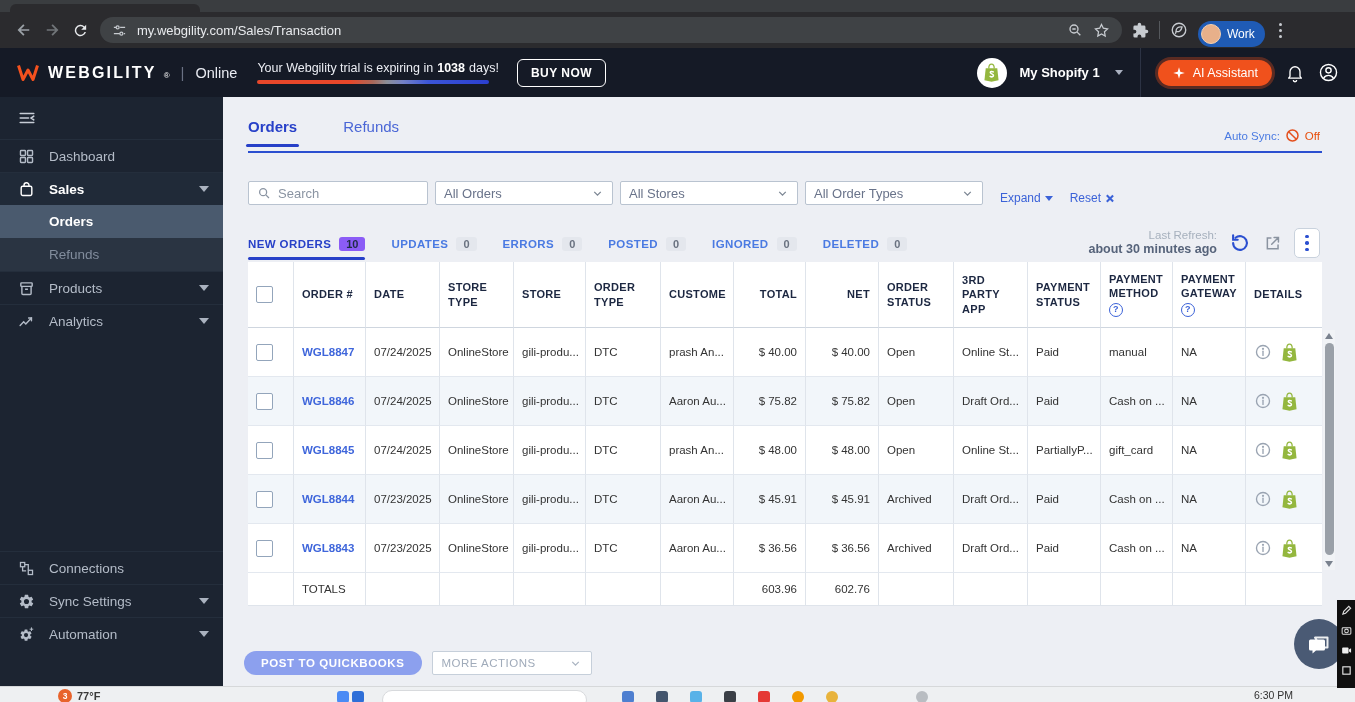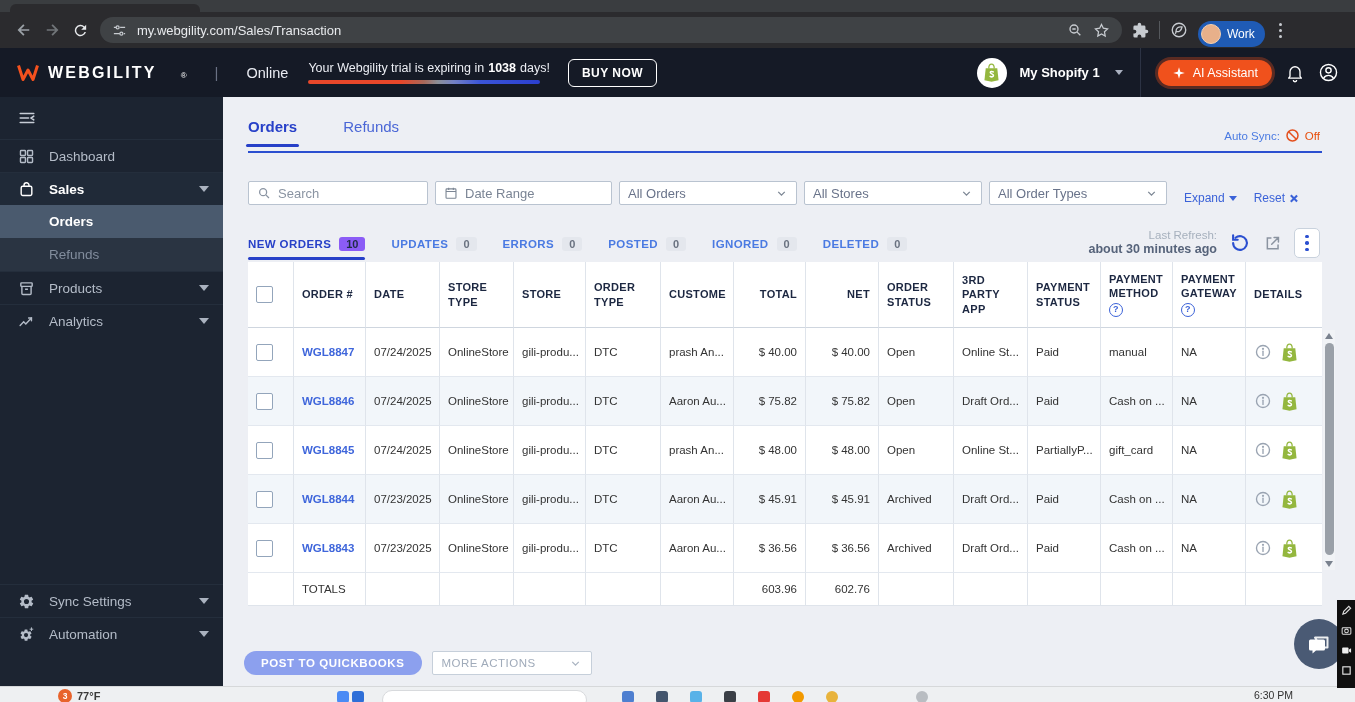--- a/index.html
+++ b/index.html
@@ -16,21 +16,21 @@
   .chrome-right { display:flex; align-items:center; gap:10px; margin-left:10px; }
   .chrome-div { width:1px; height:18px; background:#55585c; }
   .profile-pill { height:26px; background:#1f5bb5; border-radius:13px; display:flex; align-items:center; gap:6px; padding:0 10px 0 3px;margin-top:8px; }
   .avatar { width:20px; height:20px; border-radius:50%; background:#e8b08a; border:1px solid #f5d0b0; }
   .profile-label { color:#fff; font-size:12px; }
   .kebab { display:flex; flex-direction:column; gap:3px; align-items:center; padding:4px; }
   .kebab i { width:3px; height:3px; border-radius:50%; background:#c7cbd0; }
 
   
   .app-header { position:absolute; left:0; top:48px; width:1355px; height:49px; background:#151a26; display:flex; align-items:center; padding:0 16px; }
-  .brand { display:flex; align-items:baseline; gap:24px; }
+  .brand { display:flex; align-items:baseline; gap:7px; }
   .brand-name { color:#fff; font-size:16px; font-weight:bold; letter-spacing:2.2px; }
   .brand-reg { color:#fff; font-size:8px; vertical-align:super; }
   .brand-sep { color:#6a7184; font-size:15px; margin:0 4px; }
   .brand-mode { color:#e9ebf2; font-size:14.5px; }
   .trial { margin-left:20px; display:flex; flex-direction:column; gap:5px; }
   .trial-line { color:#eceef4; font-size:12.5px; white-space:nowrap; }
   .trial-days { font-weight:bold; color:#fff; margin:0 4px; }
   .trial-bar { width:232px; height:4px; border-radius:2px;
      background:linear-gradient(90deg,#e8472a 0%,#e8472a 40%,#a8685a 50%,#8b8f98 56%,#7381c6 63%,#3b55d8 74%,#2b3fd0 100%); }
   .buy-now { margin-left:18px; border:1.5px solid #fff; border-radius:6px; color:#fff; font-size:12px; font-weight:bold; letter-spacing:.5px; padding:6px 13px; background:transparent; }
@@ -302,20 +302,28 @@
       <svg width="17" height="17" viewBox="0 0 24 24" fill="none" stroke="#b4bcc8" stroke-width="2" stroke-linecap="round">
           <path d="M3 17.5l5-5 3 3 8-8.5"></path>
           <path d="M15 7h4v4"></path>
         </svg>
       <span>Analytics</span>
       <span class="grow"></span>
         <span class="side-caret"></span>
     </div>
     <div class="side-spacer"></div>
     <div class="srow">
+      <svg width="17" height="17" viewBox="0 0 24 24" fill="none" stroke="#b4bcc8" stroke-width="1.8">
+          <rect x="3.5" y="3.5" width="6" height="6"></rect>
+          <rect x="14.5" y="14.5" width="6" height="6"></rect>
+          <path d="M9.5 6.5h5v8M6.5 9.5v6h5"></path>
+        </svg>
+      <span>Connections</span>
+    </div>
+    <div class="srow">
       <svg width="17" height="17" viewBox="0 0 24 24">
           <path fill="#b4bcc8" d="M19.14 12.94c.04-.3.06-.61.06-.94s-.02-.64-.07-.94l2.03-1.58a.5.5 0 0 0 .12-.64l-1.92-3.32a.5.5 0 0 0-.61-.22l-2.39.96c-.5-.38-1.03-.7-1.62-.94l-.36-2.54a.5.5 0 0 0-.5-.42h-3.84a.5.5 0 0 0-.5.42l-.36 2.54c-.59.24-1.13.57-1.62.94l-2.39-.96a.5.5 0 0 0-.61.22L2.74 8.87a.5.5 0 0 0 .12.64l2.03 1.58c-.05.3-.09.63-.09.94s.02.64.07.94l-2.03 1.58a.5.5 0 0 0-.12.64l1.92 3.32c.12.22.39.3.61.22l2.39-.96c.5.38 1.03.7 1.62.94l.36 2.54c.05.24.25.42.5.42h3.84c.25 0 .46-.18.5-.42l.36-2.54c.59-.24 1.13-.56 1.62-.94l2.39.96c.23.09.49 0 .61-.22l1.92-3.32a.5.5 0 0 0-.12-.64l-2.01-1.58zM12 15.6A3.6 3.6 0 1 1 12 8.4a3.6 3.6 0 0 1 0 7.2z"></path>
         </svg>
       <span>Sync Settings</span>
       <span class="grow"></span>
         <span class="side-caret"></span>
     </div>
     <div class="srow">
       <svg width="17" height="17" viewBox="0 0 24 24">
           <path fill="#b4bcc8" transform="translate(1.5 3) scale(0.82)" d="M19.14 12.94c.04-.3.06-.61.06-.94s-.02-.64-.07-.94l2.03-1.58a.5.5 0 0 0 .12-.64l-1.92-3.32a.5.5 0 0 0-.61-.22l-2.39.96c-.5-.38-1.03-.7-1.62-.94l-.36-2.54a.5.5 0 0 0-.5-.42h-3.84a.5.5 0 0 0-.5.42l-.36 2.54c-.59.24-1.13.57-1.62.94l-2.39-.96a.5.5 0 0 0-.61.22L2.74 8.87a.5.5 0 0 0 .12.64l2.03 1.58c-.05.3-.09.63-.09.94s.02.64.07.94l-2.03 1.58a.5.5 0 0 0-.12.64l1.92 3.32c.12.22.39.3.61.22l2.39-.96c.5.38 1.03.7 1.62.94l.36 2.54c.05.24.25.42.5.42h3.84c.25 0 .46-.18.5-.42l.36-2.54c.59-.24 1.13-.56 1.62-.94l2.39.96c.23.09.49 0 .61-.22l1.92-3.32a.5.5 0 0 0-.12-.64l-2.01-1.58zM12 15.6A3.6 3.6 0 1 1 12 8.4a3.6 3.6 0 0 1 0 7.2z"></path>
@@ -343,27 +351,20 @@
     </div>
     <div class="blue-line"></div>
 
     <div class="filters">
       <div class="fbox" style="width:180px;">
         <svg width="14" height="14" viewBox="0 0 24 24" fill="none" stroke="#8a94a2" stroke-width="2.2">
             <circle cx="10.5" cy="10.5" r="6"></circle>
             <path d="M15.2 15.2L20.5 20.5"></path>
           </svg>
         <input placeholder="Search" style="">
-      </div>
-      <div class="fbox" style="width:177px;">
-        <svg width="14" height="14" viewBox="0 0 24 24" fill="none" stroke="#7c8694" stroke-width="1.9">
-            <rect x="3.5" y="5" width="17" height="16" rx="1.5"></rect>
-            <path d="M3.5 9.5h17M8 3v4M16 3v4"></path>
-          </svg>
-        <span class="ftext">Date Range</span>
       </div>
       <div class="fbox fsel" style="width:178px;">
         <span class="ftext">All Orders</span>
         <svg width="13" height="13" viewBox="0 0 24 24" fill="none" stroke="#7c8694" stroke-width="2.4">
             <path d="M6 9l6 6 6-6"></path>
           </svg>
       </div>
       <div class="fbox fsel" style="width:178px;">
         <span class="ftext">All Stores</span>
         <svg width="13" height="13" viewBox="0 0 24 24" fill="none" stroke="#7c8694" stroke-width="2.4">

